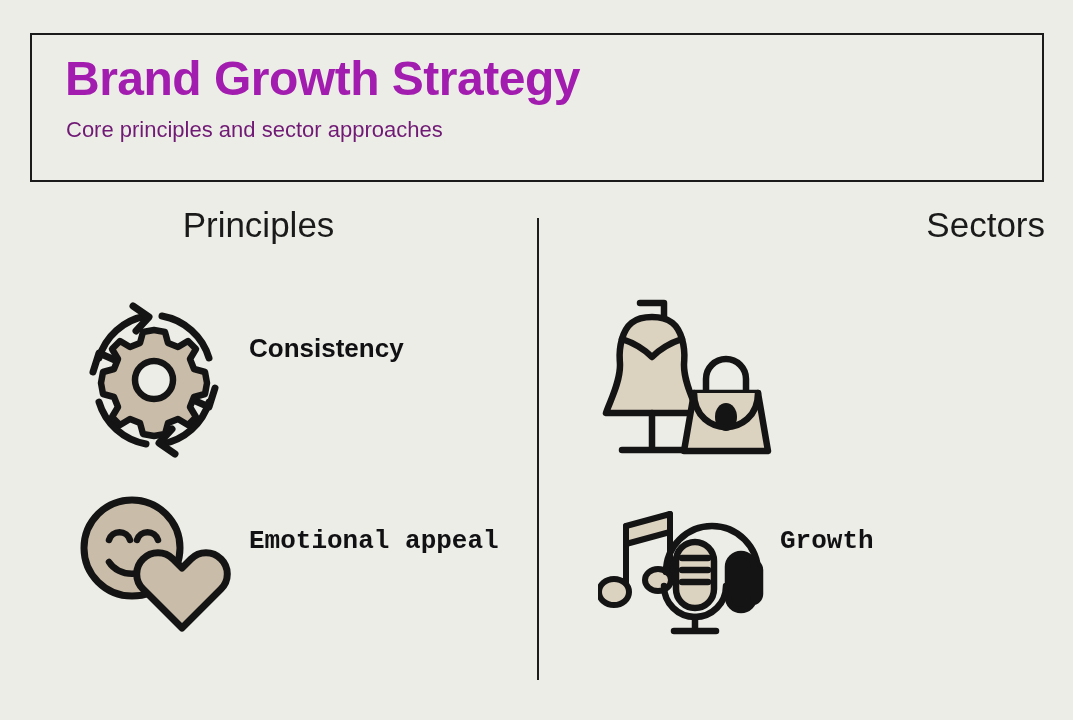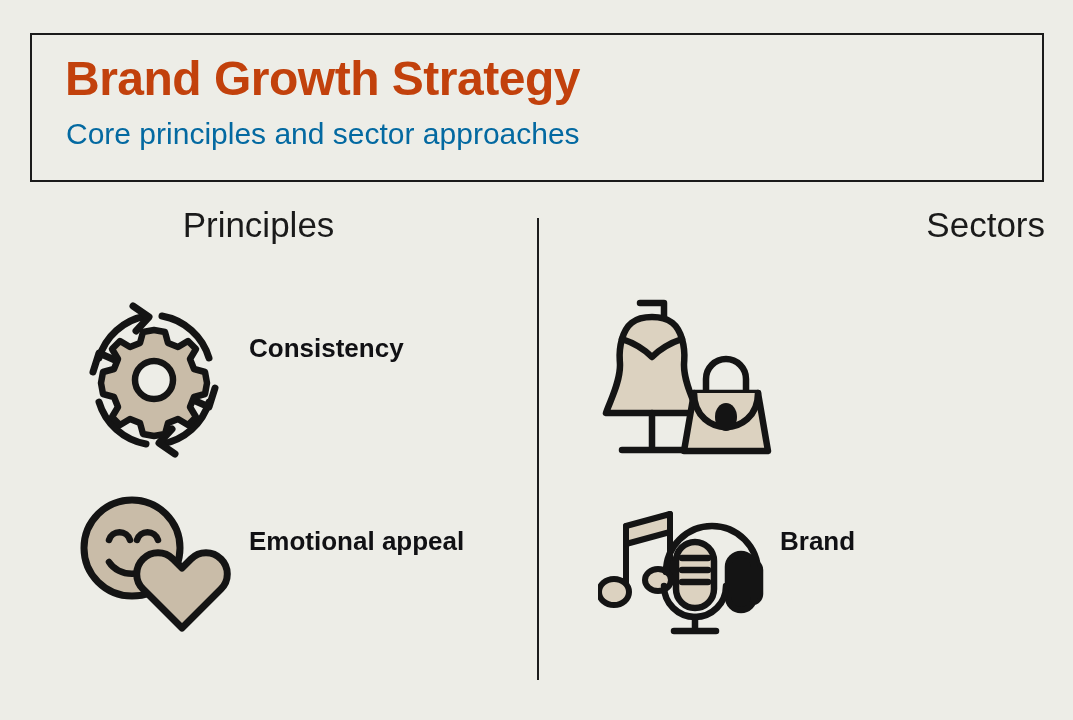--- a/index.html
+++ b/index.html
@@ -25,31 +25,31 @@
     border: 2px solid #1b1b1b;
     box-sizing: border-box;
     background: #edede7;
   }
   .header-title {
     position: absolute;
     left: 33px;
     top: 16px;
     font-size: 48px;
     font-weight: bold;
-    color: #c2410c;
+    color: #a21caf;
     letter-spacing: -0.5px;
     white-space: nowrap;
   }
   .header-subtitle {
     position: absolute;
     left: 34px;
     top: 82px;
-    font-size: 30px;
+    font-size: 22px;
     font-weight: normal;
-    color: #0369a1;
+    color: #701a75;
     white-space: nowrap;
   }
 
   
   .columns {
     position: absolute;
     left: 0;
     top: 205px;
     width: 954px;
     height: 500px;
@@ -83,21 +83,21 @@
   }
 
   
   .row {
     position: absolute;
     display: flex;
     align-items: flex-start;
     width: 480px;
   }
   .row-1 { top: 90px; }
-  .row-2 { top: 283px; }
+  .row-2 { top: 283px; font-family: Liberation Mono, monospace; }
 
   .icon-box {
     width: 190px;
     flex: 0 0 190px;
     display: flex;
     align-items: center;
     justify-content: center;
   }
   .item-label {
     font-size: 26px;
@@ -226,17 +226,17 @@
             <rect x="78" y="54" width="38" height="66" rx="19" fill="#dcd2c0"></rect>
             <line x1="84" y1="70" x2="110" y2="70"></line>
             <line x1="84" y1="82" x2="110" y2="82"></line>
             <line x1="84" y1="94" x2="110" y2="94"></line>
             <path d="M66 98 a31 31 0 0 0 62 0" fill="none"></path>
             <line x1="97" y1="129" x2="97" y2="142"></line>
             <line x1="76" y1="143" x2="118" y2="143"></line>
           </g>
         </svg>
       </div>
-      <div class="item-label">Brand</div>
+      <div class="item-label">Growth</div>
     </div>
   </div>
 
 </div>
 
 </body></html>

